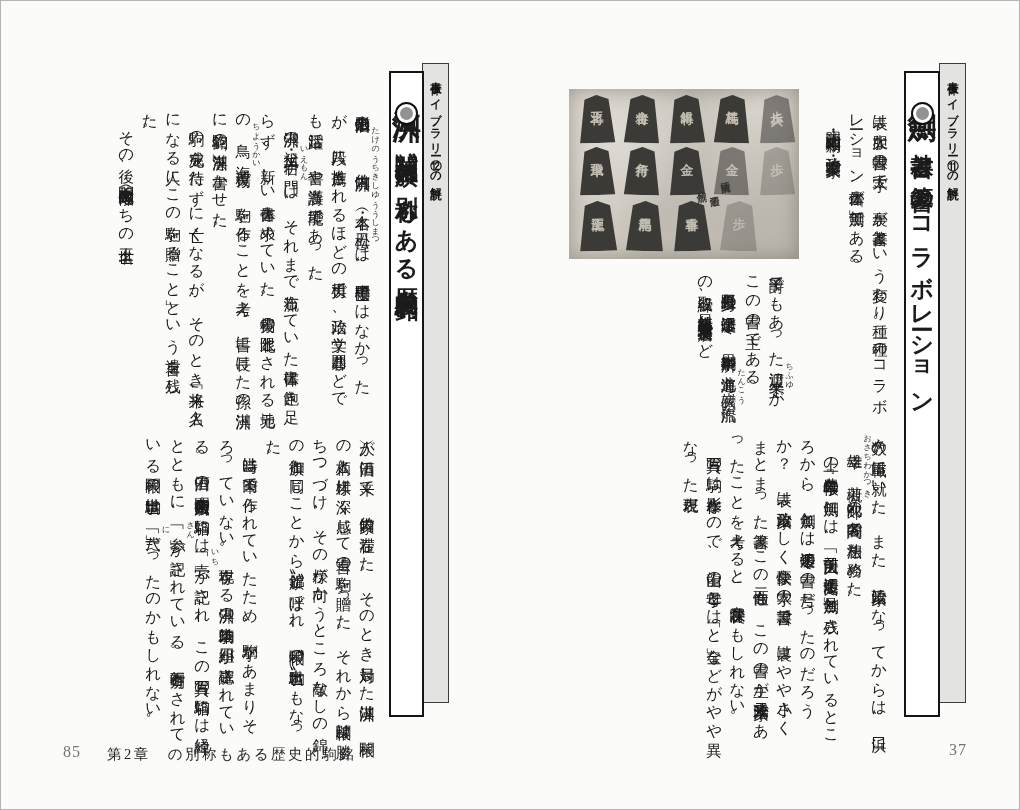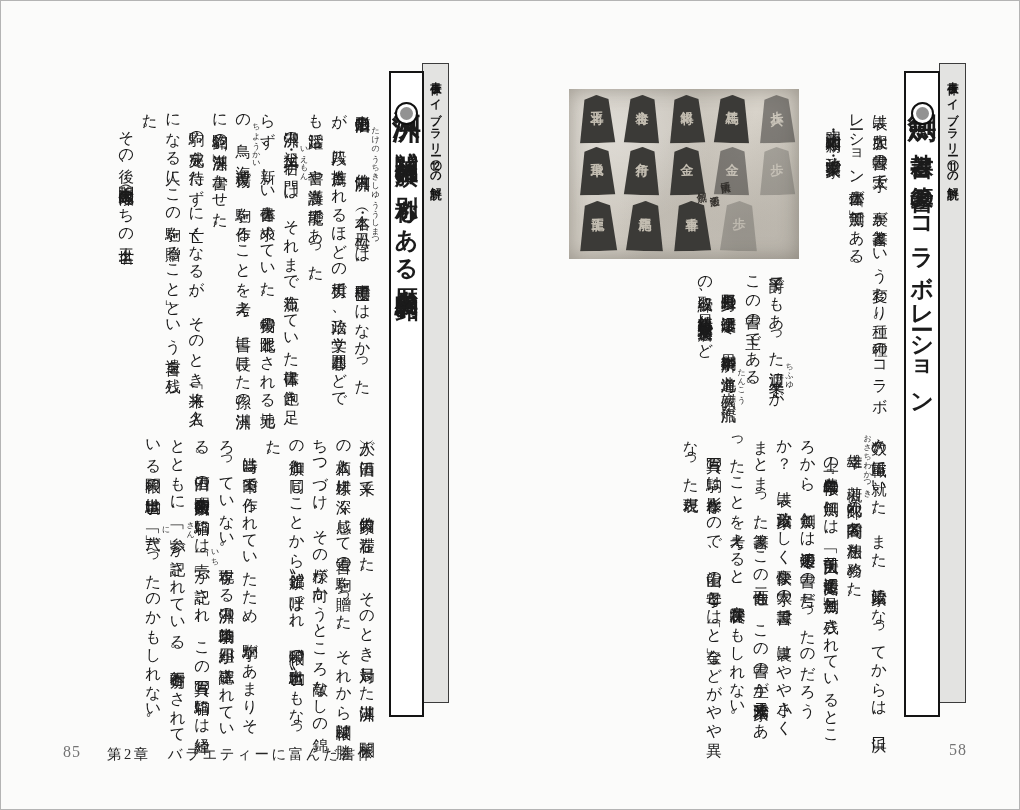--- a/index.html
+++ b/index.html
@@ -105,21 +105,21 @@
       <div class="tabtext">書体ライブラリー⑫の解説</div>
     </div>
 
     <div class="abs titlebox" style="left:388px;top:70px;width:35px;height:646px">
       <span class="title-name">淇洲</span>
       <span class="marker"></span>
       <span class="title-sub">〝関根錦旗〟の別称もある歴史的駒銘</span>
     </div>
 
     <div class="abs pagenum" style="left:62px;top:742px">85</div>
-    <div class="abs chapter" style="left:106px;top:744px">第2章　バラエティーに富んだ書体</div>
+    <div class="abs chapter" style="left:106px;top:744px">第2章　の別称もある歴史的駒銘</div>
   </section>
 
   <section>
 
     <div class="abs photo">
       <div class="prow r1">
         <div class="koma">
             <span>王将</span>
           </div>
         <div class="koma">
@@ -182,16 +182,16 @@
     <div class="abs tabstrip" style="left:938px;top:62px;width:27px;height:640px">
       <div class="tabtext">書体ライブラリー⑪の解説</div>
     </div>
 
     <div class="abs titlebox" style="left:903px;top:70px;width:36px;height:646px">
       <span class="title-name">無劍</span>
       <span class="marker"></span>
       <span class="title-sub">隷書と篆書のコラボレーション</span>
     </div>
 
-    <div class="abs pagenum" style="left:948px;top:740px">58</div>
+    <div class="abs pagenum" style="left:948px;top:740px">37</div>
   </section>
 
 </div>
 
 </body></html>

